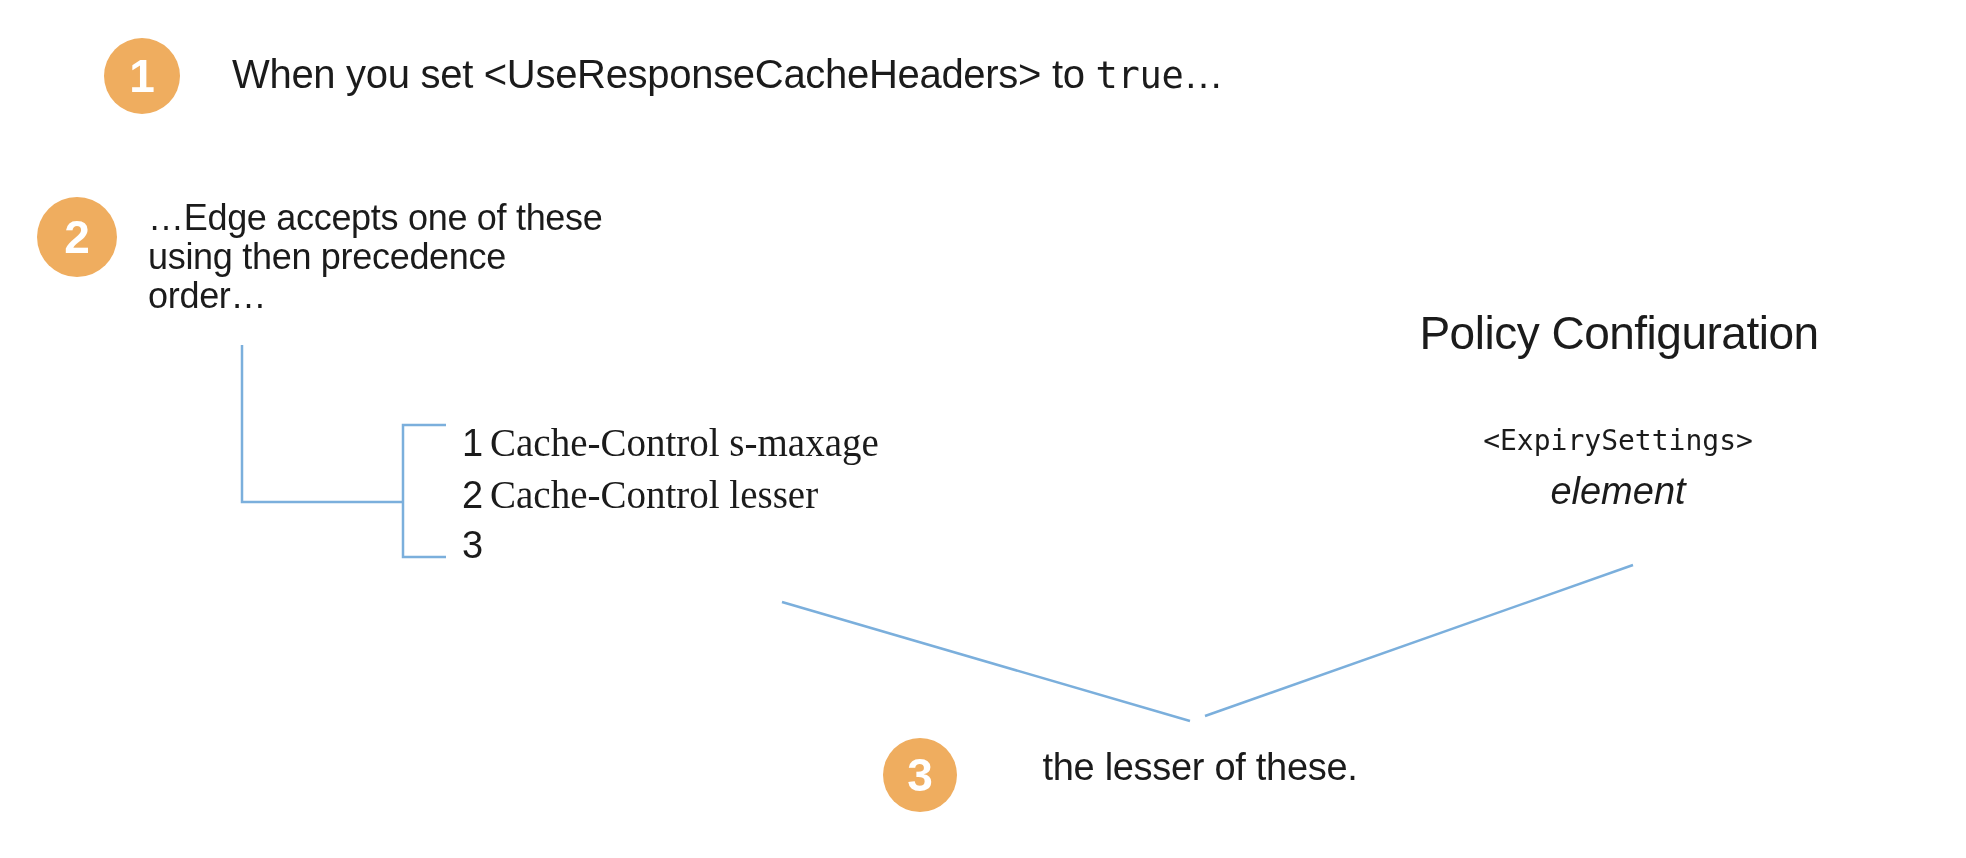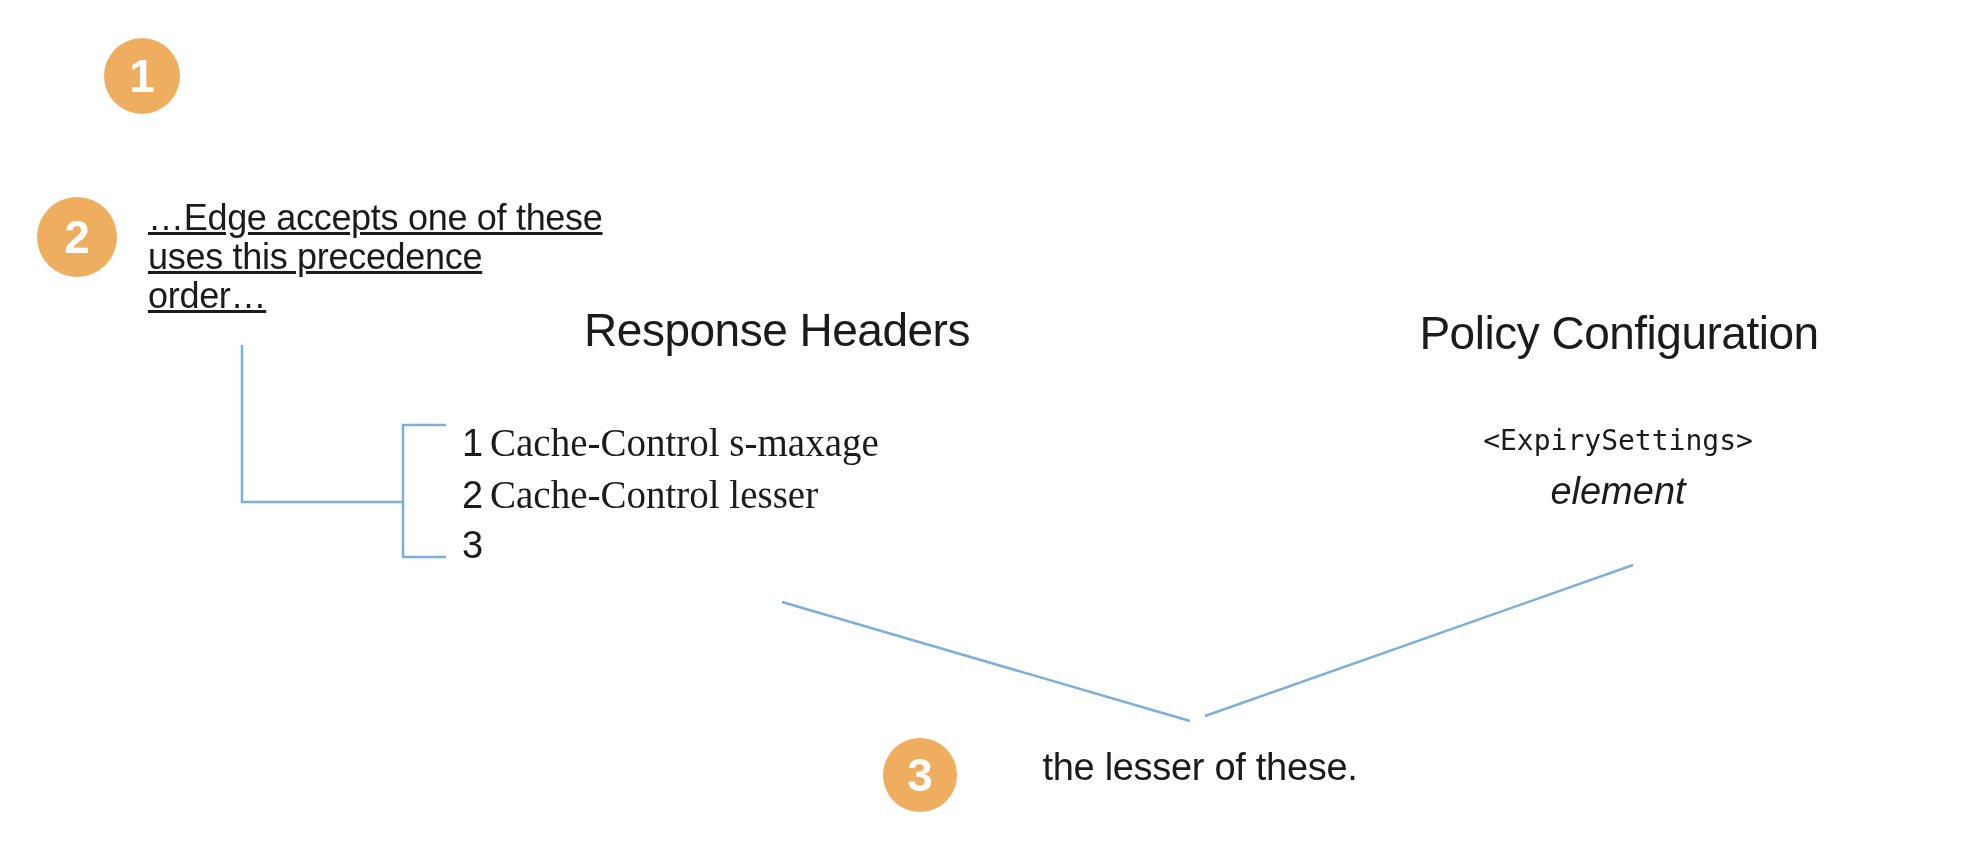--- a/index.html
+++ b/index.html
@@ -38,21 +38,20 @@
     white-space: nowrap;
     letter-spacing: -0.3px;
   }
   .mono { font-family: "DejaVu Sans Mono", monospace; }
   .step1-text .mono { font-size: 37px; }
   .step2-text {
     left: 148px; top: 198px;
     font-size: 36px;
     line-height: 39px;
     letter-spacing: -0.3px;
-    text-decoration: underline;
   }
   .col-title {
     font-size: 46px;
     letter-spacing: -0.5px;
     text-align: center;
     width: 420px;
     white-space: nowrap;
   }
   .rh-title { left: 567px; top: 303px; }
   .pc-title { left: 1409px; top: 306px; }
@@ -106,31 +105,33 @@
   <svg class="abs lines-svg" width="1966" height="858" viewBox="0 0 1966 858">
     <polyline class="blue-line" points="242,345 242,502 402,502"></polyline>
     <polyline class="blue-line" points="446,425 403,425 403,557 446,557"></polyline>
     <line class="blue-line" x1="782" y1="602" x2="1190" y2="721"></line>
     <line class="blue-line" x1="1205" y1="716" x2="1633" y2="565"></line>
   </svg>
 
   <div class="badge" style="left:104px; top:38px; width:76px; height:76px;">
     <span>1</span>
   </div>
+  <div class="abs step1-text">
+    <span>When you set &lt;UseResponseCacheHeaders&gt; to </span><span class="mono">true</span><span>…</span>
+  </div>
 
   <div class="badge" style="left:37px; top:197px; width:80px; height:80px;">
     <span>2</span>
   </div>
   <div class="abs step2-text">
     <div>…Edge accepts one of these</div>
-    <div>uses this precedence</div>
+    <div>using then precedence</div>
     <div>order…</div>
   </div>
 
-  <div class="abs col-title rh-title">Response Headers</div>
 
   <div class="abs rh-list">
     <div class="rh-row">
       <span class="rh-rank">1</span>
       <span class="rh-value">Cache-Control s-maxage</span>
     </div>
     <div class="rh-row">
       <span class="rh-rank">2</span>
       <span class="rh-value">Cache-Control lesser</span>
     </div>

